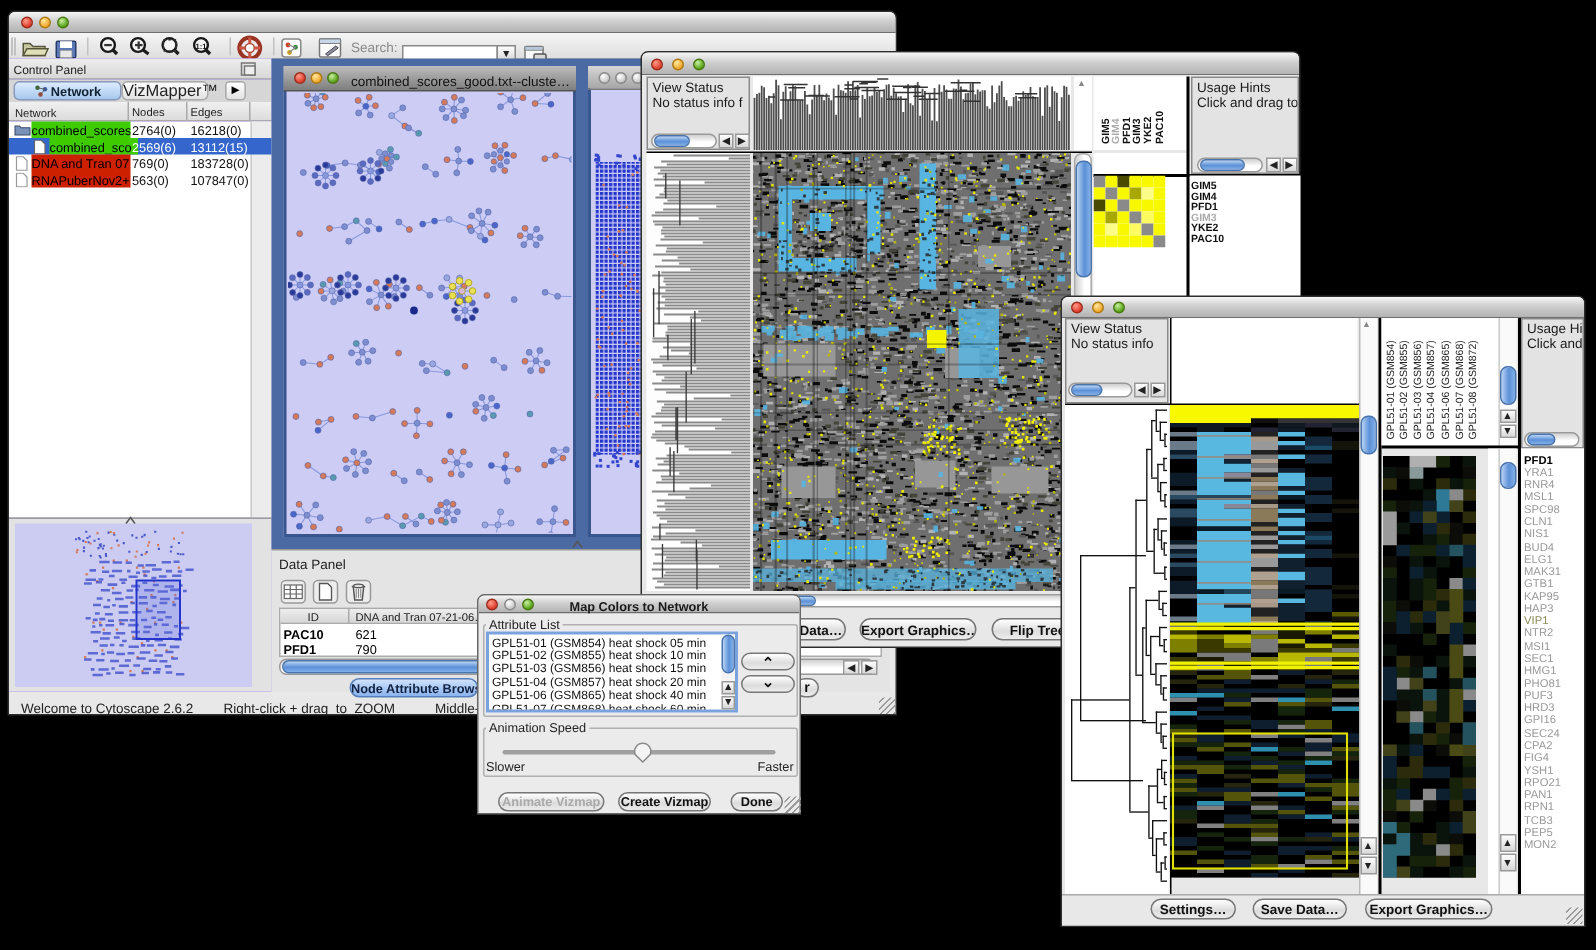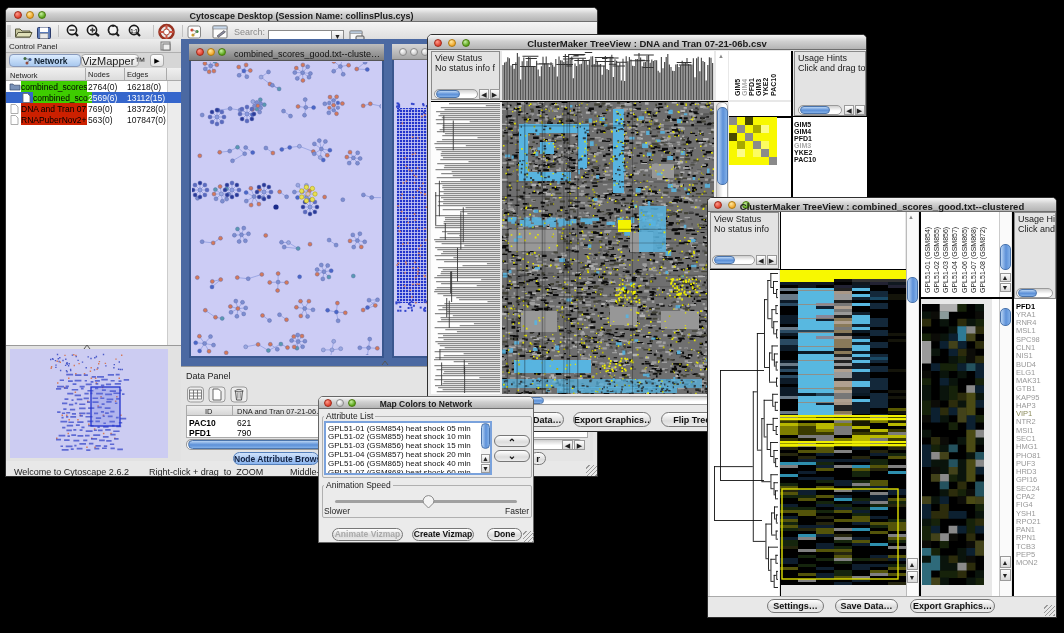--- a/index.html
+++ b/index.html
@@ -21,21 +21,20 @@
 .vline{position:absolute;background:#000}
 .lbl{position:absolute;white-space:nowrap}
 .grip{position:absolute;width:11px;height:11px;background:repeating-linear-gradient(135deg,transparent 0 2px,#9a9a9a 2px 3px)}
 </style>
 </head><body>
 <div class="win" style="left:5px;top:7px;width:593px;height:470px">
     <div class="tbar" style="height:14px"></div>
     <div class="tl tlr" style="left:8px;top:3px"></div>
     <div class="tl tly" style="left:20px;top:3px"></div>
     <div class="tl tlg" style="left:32px;top:3px"></div>
-    <div class="ttext" style="top:2.5px;font-size:9px">Cytoscape Desktop (Session Name: collinsPlus.cys)</div>
     <div class="abs" style="left:0;top:14px;width:100%;height:18px;background:linear-gradient(#f5f5f5,#dedede);border-bottom:1px solid #9f9f9f"></div>
     <svg class="abs" style="left:0;top:14px" width="593" height="18">
       <rect x="1.5" y="3" width="1" height="12" fill="#b5b5b5"></rect>
       <rect x="3.5" y="3" width="1" height="12" fill="#b5b5b5"></rect>
       <path d="M9.5 15 L9.5 7 L14 7 L16 9 L24 9 L24 15 Z" fill="#c8c8a0" stroke="#55553a" stroke-width="1"></path>
       <path d="M9.5 15 L12 10.5 L26 10.5 L24 15 Z" fill="#e0e0b8" stroke="#55553a" stroke-width="1"></path>
       <rect x="31.5" y="5.5" width="13" height="11" rx="1" fill="#5a7ab8" stroke="#2a3a6a"></rect>
       <rect x="34" y="5.5" width="8" height="4.5" fill="#fff"></rect>
       <rect x="34" y="11.5" width="8" height="5" fill="#e8e8e8" stroke="#888" stroke-width="0.5"></rect>
       <rect x="52" y="3" width="1" height="12" fill="#c2c2c2"></rect>
@@ -868,21 +867,20 @@
     <path d="M2 5 L5 1 L8 5" fill="none" stroke="#555" stroke-width="1"></path>
   </svg>
 <svg class="abs" style="left:380px;top:360px" width="10" height="7">
     <path d="M2 5 L5 1 L8 5" fill="none" stroke="#555" stroke-width="1"></path>
   </svg>
 <div class="win" style="left:427px;top:34px;width:440px;height:398px">
     <div class="tbar" style="height:15px"></div>
     <div class="tl tlr" style="left:6px;top:3.5px"></div>
     <div class="tl tly" style="left:20px;top:3.5px"></div>
     <div class="tl tlg" style="left:34px;top:3.5px"></div>
-    <div class="ttext" style="top:3px;font-size:9.5px">ClusterMaker TreeView : DNA and Tran 07-21-06b.csv</div>
   </div>
 <div class="panel" style="left:431px;top:51px;width:69px;height:49px">View Status<br>No status info f</div>
 <div class="sctrack" style="left:434px;top:89px;width:44px;height:10px"></div>
 <div class="scpill" style="left:435.5px;top:90px;width:24px;height:8px"></div>
 <div class="arrbox" style="left:479px;top:89px;width:10px;height:10px;line-height:9px">◀</div>
 <div class="arrbox" style="left:489.5px;top:89px;width:10px;height:10px;line-height:9px">▶</div>
 <svg width="212" height="49" style="position:absolute;left:502px;top:51px;background:#fff">
     <path d="M0.4 14.1h1.2v34.9h-1.2zM2 11.6h1.2v37.4h-1.2zM3.6 10.8h1.2v38.2h-1.2zM5.2 6.2h1.2v42.8h-1.2zM6.8 7.2h1.2v41.8h-1.2zM8.4 14.4h1.2v34.6h-1.2zM10 12.9h1.2v36.1h-1.2zM11.6 17.8h1.2v31.2h-1.2zM13.2 11.2h1.2v37.8h-1.2zM14.8 2.1h1.2v46.9h-1.2zM16.4 5.8h1.2v43.2h-1.2zM18 28.5h1.2v20.5h-1.2zM19.6 10.2h1.2v38.8h-1.2zM21.2 6.5h1.2v42.5h-1.2zM22.8 15.6h1.2v33.4h-1.2zM24.4 9.9h1.2v39.1h-1.2zM26 5.9h1.2v43.1h-1.2zM27.6 6.5h1.2v42.5h-1.2zM29.2 15.9h1.2v33.1h-1.2zM30.8 15.8h1.2v33.2h-1.2zM32.4 15.8h1.2v33.2h-1.2zM34 9.7h1.2v39.3h-1.2zM35.6 18.6h1.2v30.4h-1.2zM37.2 25.2h1.2v23.8h-1.2zM38.8 15.3h1.2v33.7h-1.2zM40.4 5.7h1.2v43.3h-1.2zM42 12.4h1.2v36.6h-1.2zM43.6 5.5h1.2v43.5h-1.2zM45.2 13.3h1.2v35.7h-1.2zM46.8 15.9h1.2v33.1h-1.2zM48.4 11.3h1.2v37.7h-1.2zM50 14h1.2v35h-1.2zM51.6 15.8h1.2v33.2h-1.2zM53.2 8h1.2v41h-1.2zM54.8 25.5h1.2v23.5h-1.2zM56.4 5.5h1.2v43.5h-1.2zM58 9.2h1.2v39.8h-1.2zM59.6 9.5h1.2v39.5h-1.2zM61.2 10.9h1.2v38.1h-1.2zM62.8 3.1h1.2v45.9h-1.2zM64.4 9.6h1.2v39.4h-1.2zM66 3.2h1.2v45.8h-1.2zM67.6 9.1h1.2v39.9h-1.2zM69.2 5.6h1.2v43.4h-1.2zM70.8 27.3h1.2v21.7h-1.2zM72.4 12.4h1.2v36.6h-1.2zM74 15h1.2v34h-1.2zM75.6 7.3h1.2v41.7h-1.2zM77.2 13.2h1.2v35.8h-1.2zM78.8 12.7h1.2v36.3h-1.2zM80.4 7.6h1.2v41.4h-1.2zM82 10.1h1.2v38.9h-1.2zM83.6 9h1.2v40h-1.2zM85.2 13.8h1.2v35.2h-1.2zM86.8 8.5h1.2v40.5h-1.2zM88.4 5.5h1.2v43.5h-1.2zM90 5.2h1.2v43.8h-1.2zM91.6 12.9h1.2v36.1h-1.2zM93.2 7.5h1.2v41.5h-1.2zM94.8 11.1h1.2v37.9h-1.2zM96.4 13.4h1.2v35.6h-1.2zM98 13.1h1.2v35.9h-1.2zM99.6 23.7h1.2v25.3h-1.2zM101.2 14.8h1.2v34.2h-1.2zM102.8 5.1h1.2v43.9h-1.2zM104.4 17.9h1.2v31.1h-1.2zM106 19.1h1.2v29.9h-1.2zM107.6 5.7h1.2v43.3h-1.2zM109.2 3.7h1.2v45.3h-1.2zM110.8 26.1h1.2v22.9h-1.2zM112.4 8.2h1.2v40.8h-1.2zM114 9.7h1.2v39.3h-1.2zM115.6 15.1h1.2v33.9h-1.2zM117.2 11.8h1.2v37.2h-1.2zM118.8 29.4h1.2v19.6h-1.2zM120.4 7.7h1.2v41.3h-1.2zM122 29.9h1.2v19.1h-1.2zM123.6 5.3h1.2v43.7h-1.2zM125.2 10.2h1.2v38.8h-1.2zM126.8 5.9h1.2v43.1h-1.2zM128.4 8.6h1.2v40.4h-1.2zM130 14.8h1.2v34.2h-1.2zM131.6 14.9h1.2v34.1h-1.2zM133.2 8h1.2v41h-1.2zM134.8 8.1h1.2v40.9h-1.2zM136.4 2h1.2v47h-1.2zM138 6.6h1.2v42.4h-1.2zM139.6 15.2h1.2v33.8h-1.2zM141.2 11.2h1.2v37.8h-1.2zM142.8 10.9h1.2v38.1h-1.2zM144.4 4.7h1.2v44.3h-1.2zM146 4h1.2v45h-1.2zM147.6 11.8h1.2v37.2h-1.2zM149.2 8.6h1.2v40.4h-1.2zM150.8 10h1.2v39h-1.2zM152.4 9.1h1.2v39.9h-1.2zM154 9.2h1.2v39.8h-1.2zM155.6 19.8h1.2v29.2h-1.2zM157.2 21.5h1.2v27.5h-1.2zM158.8 6h1.2v43h-1.2zM160.4 17.2h1.2v31.8h-1.2zM162 11.1h1.2v37.9h-1.2zM163.6 6h1.2v43h-1.2zM165.2 3.1h1.2v45.9h-1.2zM166.8 13.6h1.2v35.4h-1.2zM168.4 15.9h1.2v33.1h-1.2zM170 19.8h1.2v29.2h-1.2zM171.6 19.9h1.2v29.1h-1.2zM173.2 13.6h1.2v35.4h-1.2zM174.8 12.9h1.2v36.1h-1.2zM176.4 16.1h1.2v32.9h-1.2zM178 14.3h1.2v34.7h-1.2zM179.6 9.8h1.2v39.2h-1.2zM181.2 12.2h1.2v36.8h-1.2zM182.8 11.6h1.2v37.4h-1.2zM184.4 7h1.2v42h-1.2zM186 13.1h1.2v35.9h-1.2zM187.6 13.6h1.2v35.4h-1.2zM189.2 13.6h1.2v35.4h-1.2zM190.8 7.2h1.2v41.8h-1.2zM192.4 26.2h1.2v22.8h-1.2zM194 7.3h1.2v41.7h-1.2zM195.6 5.8h1.2v43.2h-1.2zM197.2 20.2h1.2v28.8h-1.2zM198.8 6.7h1.2v42.3h-1.2zM200.4 9.9h1.2v39.1h-1.2zM202 10.9h1.2v38.1h-1.2zM203.6 29.6h1.2v19.4h-1.2zM205.2 13.9h1.2v35.1h-1.2zM206.8 6.2h1.2v42.8h-1.2zM208.4 6.8h1.2v42.2h-1.2zM210 12.1h1.2v36.9h-1.2z" fill="#4f4f4f"></path>
     <path d="M64.3 14.5h5.7v1h-5.7zM20.5 4.8h15.9v1h-15.9zM106.9 12.7h7.5v1h-7.5zM72.3 8.9h14.9v1h-14.9zM131.8 3.6h20v1h-20zM92.8 6h18.7v1h-18.7zM18.1 15.1h15.7v1h-15.7zM67.5 6.8h16.5v1h-16.5zM100 6.9h5.6v1h-5.6zM137.7 8.7h5.1v1h-5.1zM10.4 13.1h4.4v1h-4.4zM66.5 2.9h16.8v1h-16.8zM176.8 13.6h12.3v1h-12.3zM105.8 6.6h10.8v1h-10.8zM88.9 14.6h14.1v1h-14.1zM37 12.2h10.3v1h-10.3zM140.6 16h11.2v1h-11.2zM82.8 1.1h7.4v1h-7.4zM54.3 13h16.7v1h-16.7zM110.5 14.6h12.6v1h-12.6zM70.8 4.4h5.8v1h-5.8zM128.1 9.3h19.5v1h-19.5zM60.9 7.6h10.3v1h-10.3zM23.5 7h11.3v1h-11.3zM34.4 12.5h16.8v1h-16.8zM174.7 11h14.8v1h-14.8zM60.9 5.1h5.9v1h-5.9zM72.2 3.4h10.2v1h-10.2zM114.1 10.8h10.8v1h-10.8zM93.5 10.1h18.7v1h-18.7z" fill="#333"></path>
   </svg>
@@ -980,21 +978,20 @@
 <div class="scpill" style="left:504px;top:396.5px;width:40px;height:7px"></div>
 <div class="btn" style="left:440px;top:412px;width:58px;height:15px;font-size:9px;line-height:14px">Settings…</div>
 <div class="btn" style="left:507px;top:412px;width:57px;height:15px;font-size:9px;line-height:14px">Save Data…</div>
 <div class="btn" style="left:573px;top:412px;width:78px;height:15px;font-size:9px;line-height:14px">Export Graphics…</div>
 <div class="btn" style="left:661px;top:412px;width:76px;height:15px;font-size:9px;line-height:14px">Flip Tree No</div>
 <div class="win" style="left:707px;top:197px;width:350px;height:421px">
     <div class="tbar" style="height:14px"></div>
     <div class="tl tlr" style="left:6px;top:3px"></div>
     <div class="tl tly" style="left:20px;top:3px"></div>
     <div class="tl tlg" style="left:34px;top:3px"></div>
-    <div class="ttext" style="top:2.5px;font-size:9.5px">ClusterMaker TreeView : combined_scores_good.txt--clustered</div>
   </div>
 <div class="panel" style="left:710px;top:212px;width:69px;height:57px">View Status<br>No status info</div>
 <div class="sctrack" style="left:712px;top:255px;width:43px;height:10px"></div>
 <div class="scpill" style="left:713.5px;top:256px;width:21px;height:8px"></div>
 <div class="arrbox" style="left:756px;top:255px;width:10px;height:10px;line-height:9px">◀</div>
 <div class="arrbox" style="left:766.5px;top:255px;width:10px;height:10px;line-height:9px">▶</div>
 <div class="abs" style="left:710px;top:269px;width:69px;height:327px;background:#fff"></div>
 <svg width="69" height="326" style="position:absolute;left:710px;top:270px;background:#fff">
     <rect x="66.2" y="19.1" width="1.8" height="0.9" fill="#111"></rect>
     <rect x="66.2" y="27.2" width="1.8" height="0.9" fill="#111"></rect>

